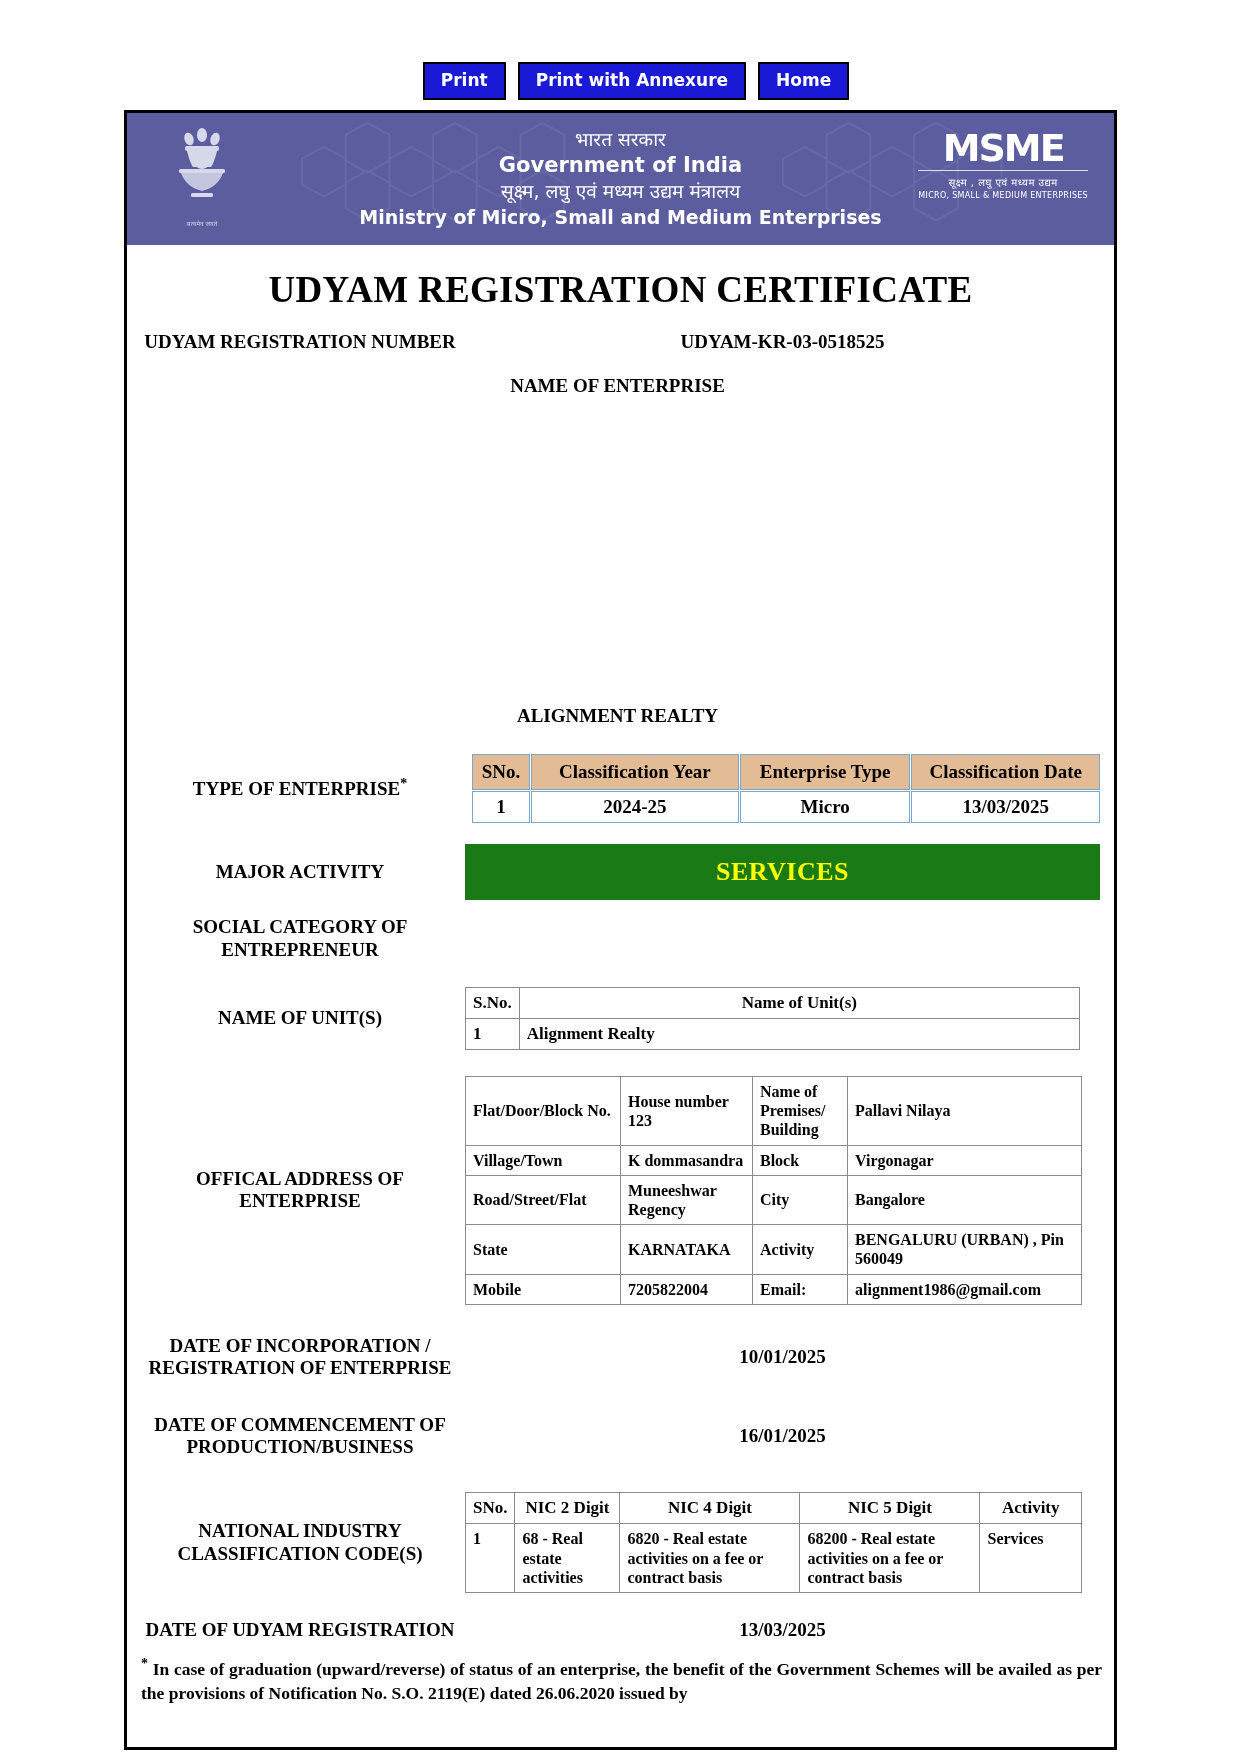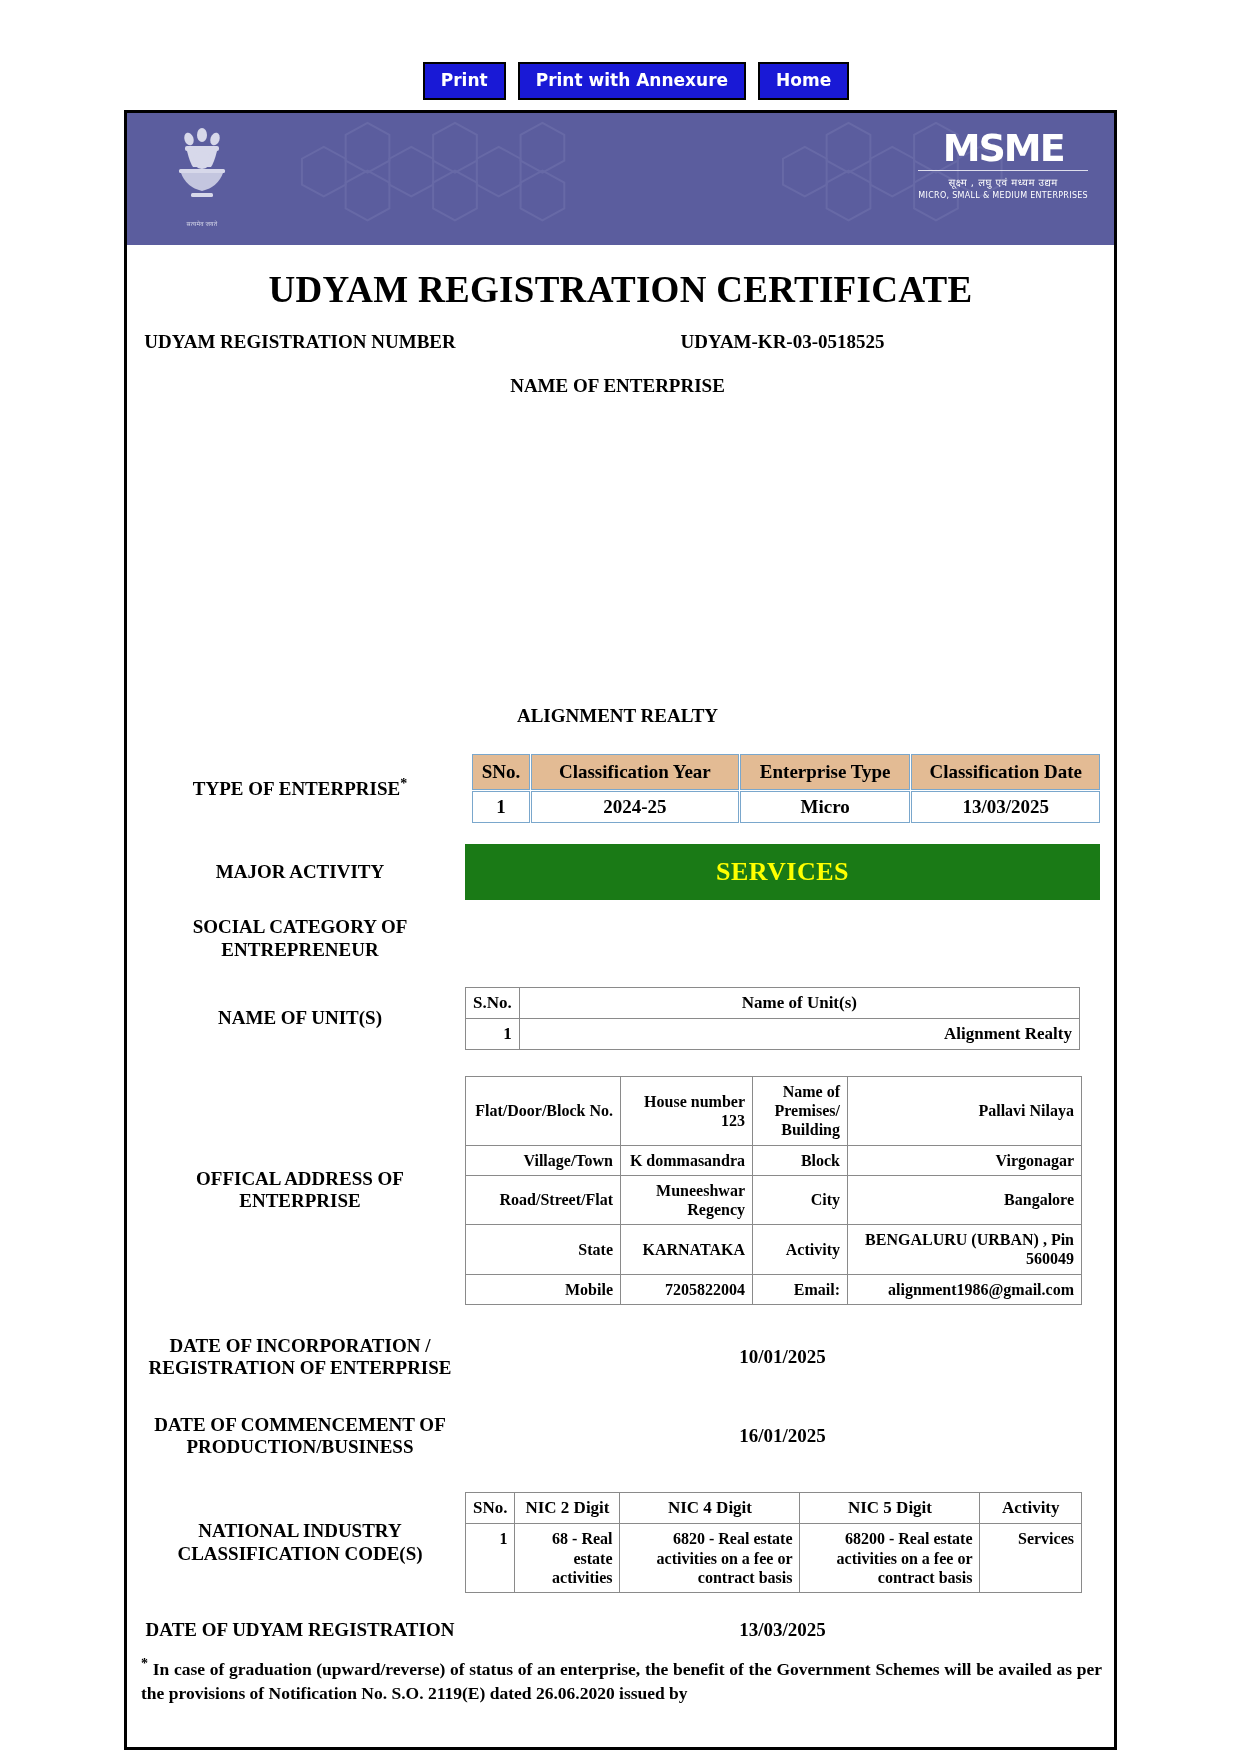--- a/index.html
+++ b/index.html
@@ -185,21 +185,20 @@
     border-collapse: collapse;
     font-family: "Liberation Serif", serif;
     width: 100%;
   }
   table.g td, table.g th {
     border: 1px solid #8a8a8a;
     font-size: 17px;
     padding: 5px 7px;
     font-weight: 700;
     vertical-align: middle;
-    text-align: right;
   }
   .units-wrap { width: 615px; }
   table.units td.sno { width: 50px; }
   table.units th.hdr { text-align: center; font-weight: 700; }
 
   .addr-wrap { width: 617px; }
   table.addr td { font-size: 16px; line-height: 1.2; }
   table.addr td.k1 { width: 155px; }
   table.addr td.v1 { width: 132px; }
   table.addr td.k2 { width: 95px; }
@@ -272,20 +271,26 @@
           <line x1="31.3" y1="31.3" x2="42.7" y2="42.7"></line>
           <line x1="42.7" y1="31.3" x2="31.3" y2="42.7"></line>
         </g>
         <rect x="14" y="46" width="46" height="4" rx="1.5"></rect>
         <path d="M16 50 q5 14 21 18 q16 -4 21 -18 z" opacity=".85"></path>
         <rect x="26" y="70" width="22" height="4" rx="1.5"></rect>
       </svg>
       <div class="motto">सत्यमेव जयते</div>
     </div>
 
+    <div class="gov-text">
+      <div class="l1">भारत सरकार</div>
+      <div class="l2">Government of India</div>
+      <div class="l3">सूक्ष्म, लघु एवं मध्यम उद्यम मंत्रालय</div>
+      <div class="l4">Ministry of Micro, Small and Medium Enterprises</div>
+    </div>
 
     <div class="msme-logo">
       <div class="msme-word">MSME</div>
       <div class="msme-rule"></div>
       <div class="msme-sub1">सूक्ष्म , लघु  एवं  मध्यम   उद्यम</div>
       <div class="msme-sub2">MICRO, SMALL &amp; MEDIUM ENTERPRISES</div>
     </div>
   </div>
 
   <div class="cert-title">UDYAM REGISTRATION CERTIFICATE</div>

